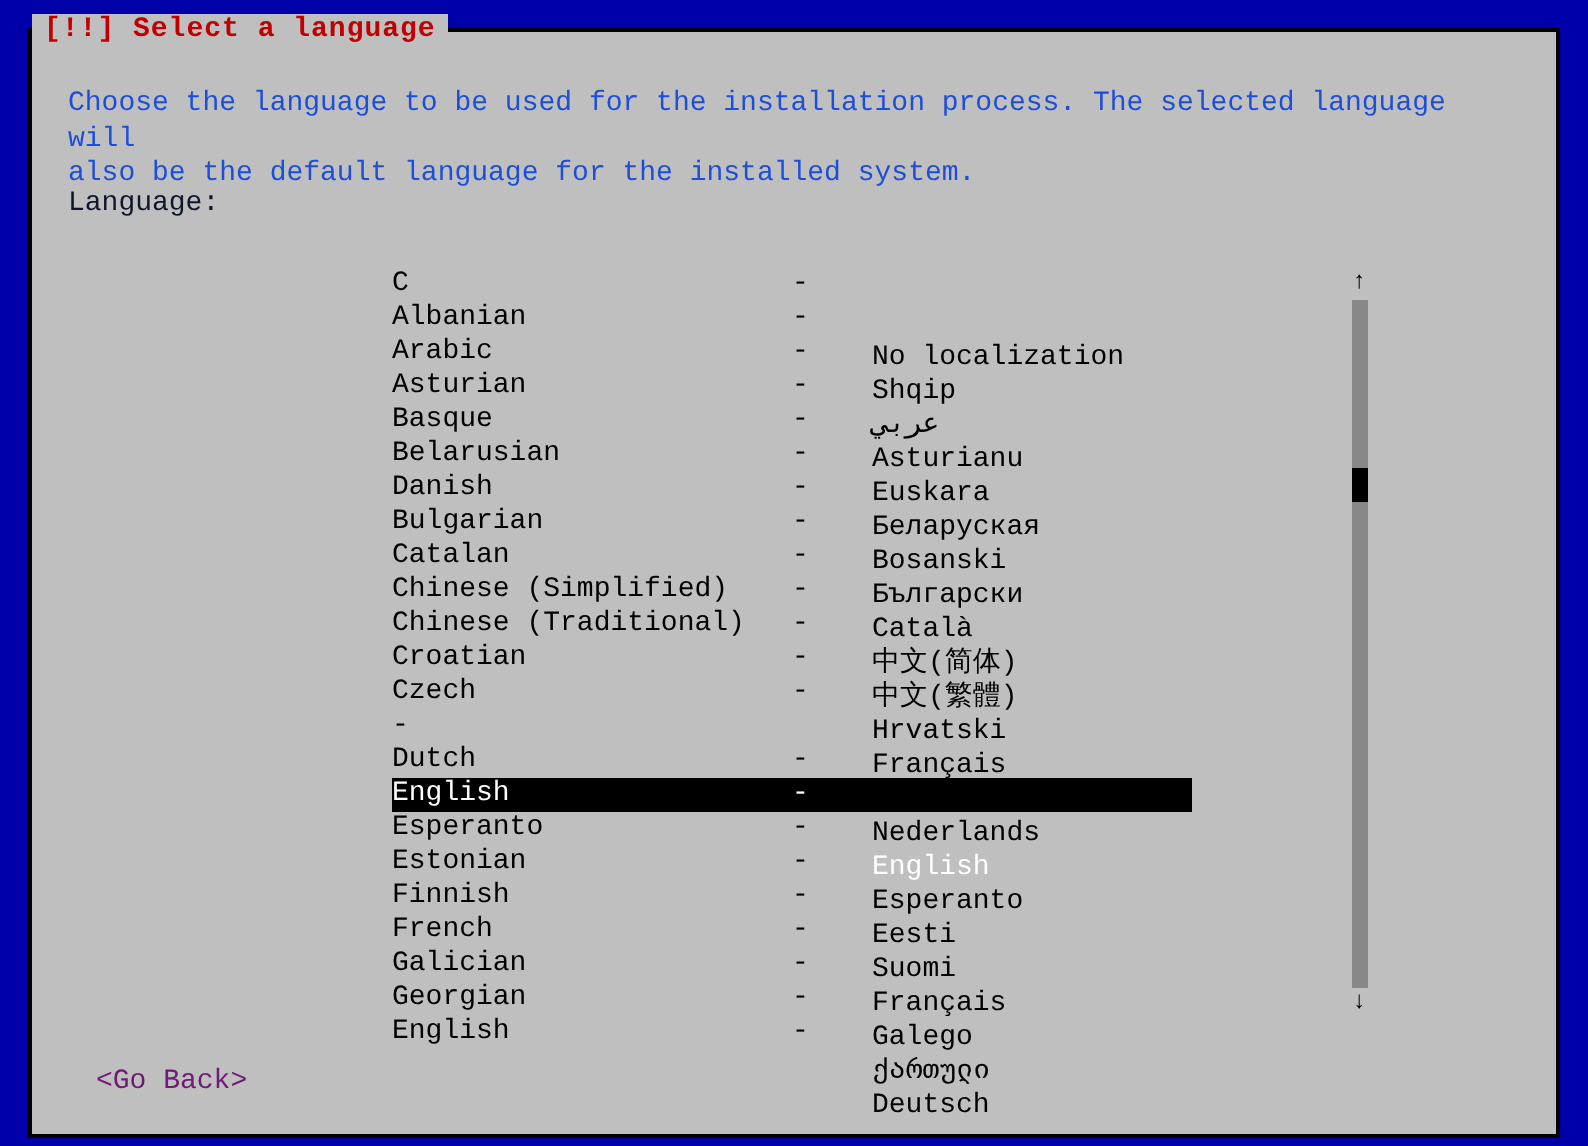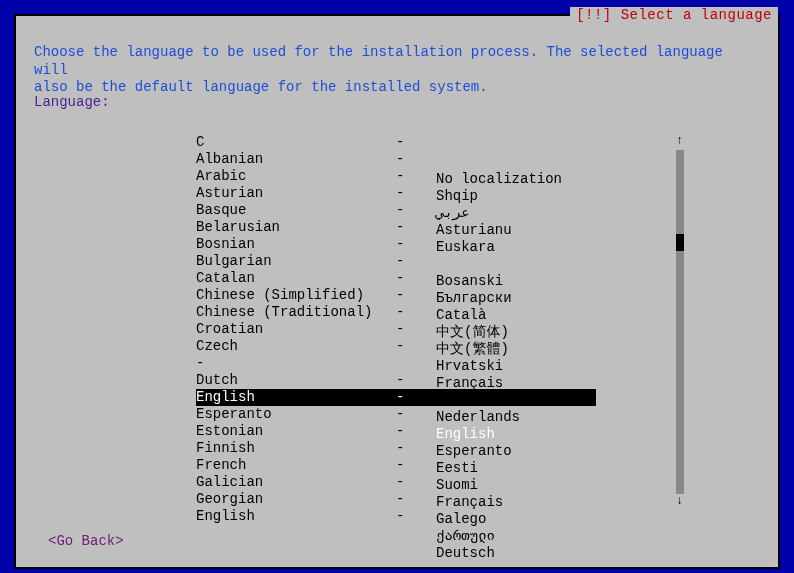--- a/index.html
+++ b/index.html
@@ -23,42 +23,42 @@
       right: 14px;
       bottom: 4px;
       background: #bfbfbf;
       border: 2px solid #000;
     }
     .title-line {
       position: absolute;
       top: -9px;
       left: 0;
       right: 0;
-      text-align: right;
+      text-align: left;
       color: #c00000;
-      font-weight: normal;
+      font-weight: bold;
       letter-spacing: 0.5px;
     }
     .title-text {
       background: #bfbfbf;
       padding: 0 6px;
     }
     .intro {
       position: absolute;
       top: 28px;
       left: 18px;
       right: 18px;
       color: #1d4ed8;
       line-height: 1.25;
     }
     .label {
       position: absolute;
       top: 78px;
       left: 18px;
-      color: #4c1d95;
+      color: #0f172a;
     }
     .list-container {
       position: absolute;
       top: 118px;
       left: 180px;
       width: 500px;
     }
     .list-item {
       display: flex;
       height: 17px;
@@ -159,23 +159,24 @@
         <span class="lang-native">Asturianu</span>
       </div>
       <div class="list-item">
         <span class="lang-name">Basque</span>
         <span class="lang-sep">-</span>
         <span class="lang-native">Euskara</span>
       </div>
       <div class="list-item">
         <span class="lang-name">Belarusian</span>
         <span class="lang-sep">-</span>
-      </div>
-      <div class="list-item">
-        <span class="lang-name">Bosnian</span>
+        <span class="lang-native">Беларуская</span>
+      </div>
+      <div class="list-item">
+        <span class="lang-name">Danish</span>
         <span class="lang-sep">-</span>
         <span class="lang-native">Bosanski</span>
       </div>
       <div class="list-item">
         <span class="lang-name">Bulgarian</span>
         <span class="lang-sep">-</span>
         <span class="lang-native">Български</span>
       </div>
       <div class="list-item">
         <span class="lang-name">Catalan</span>

